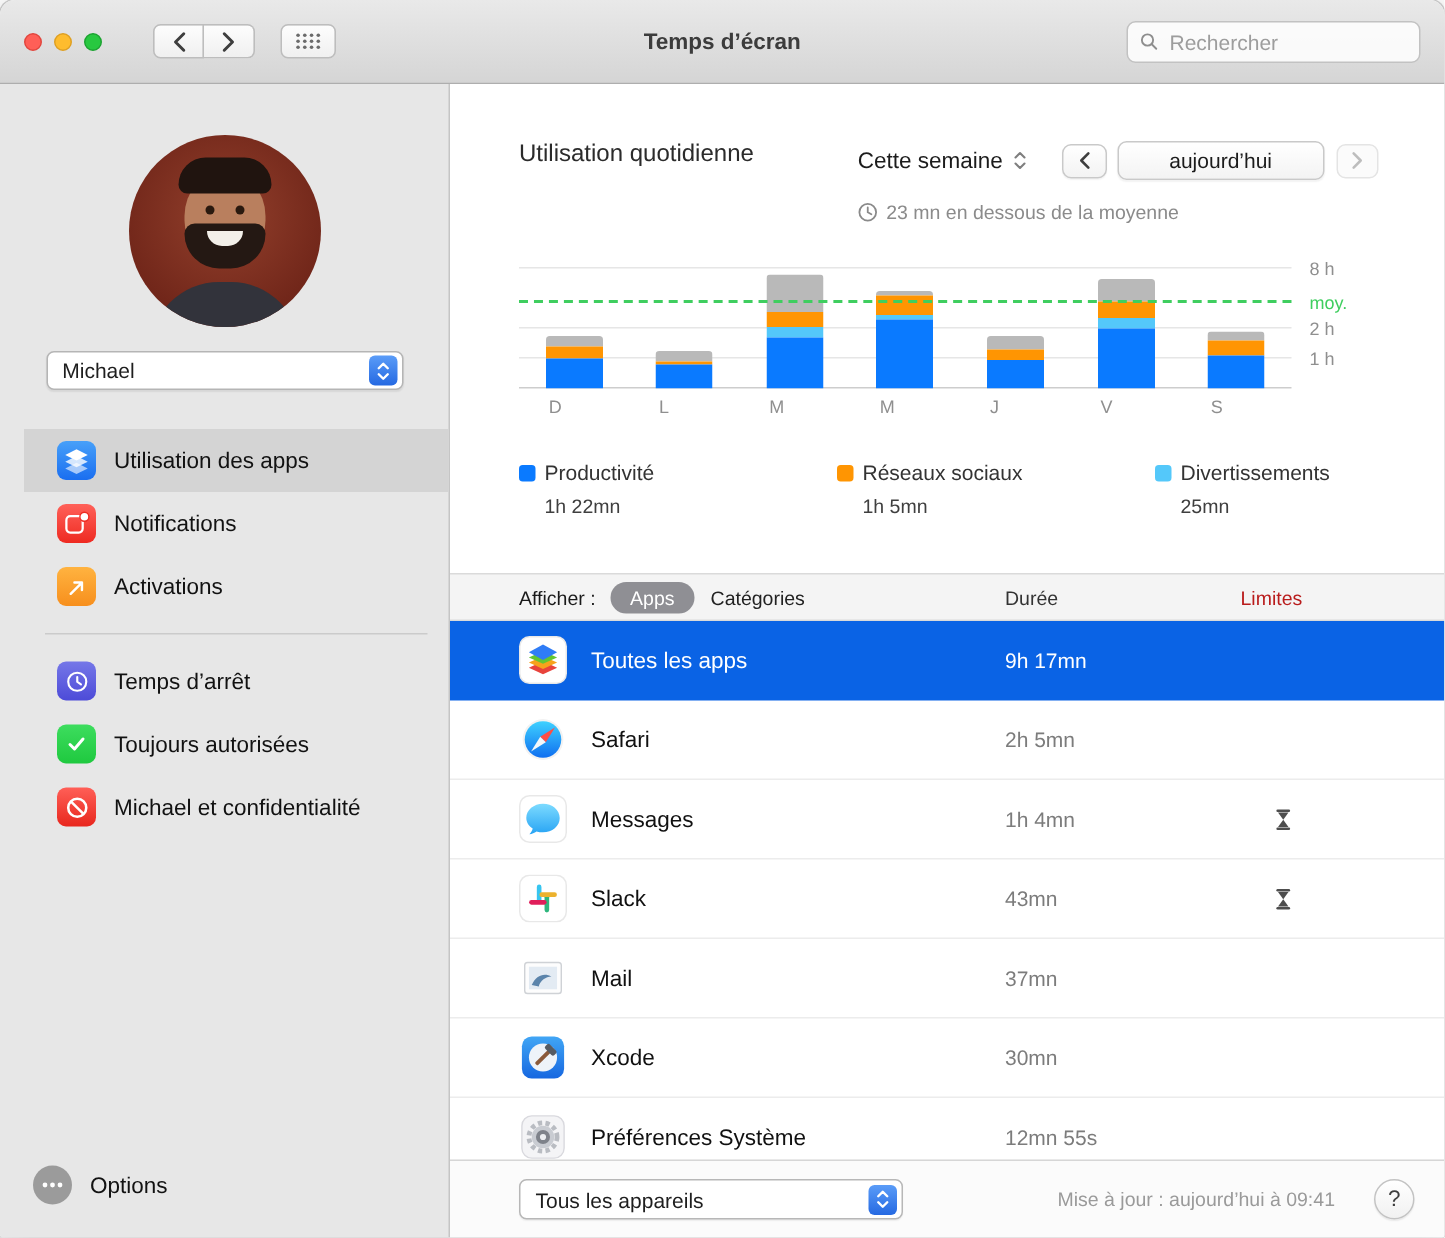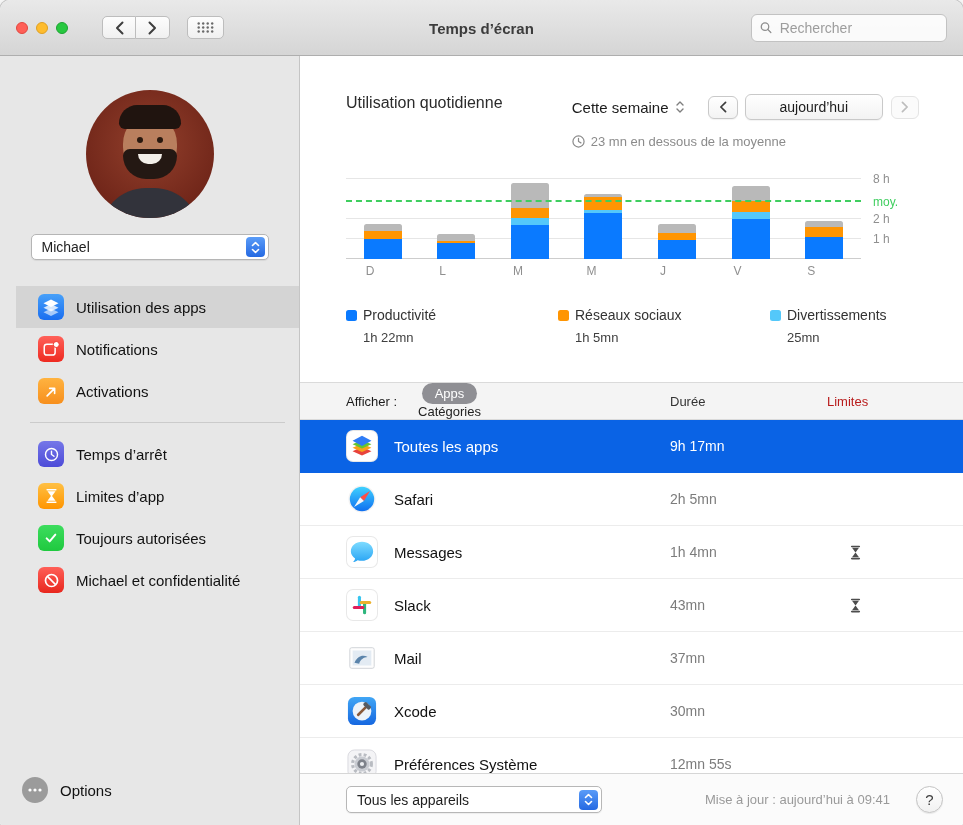--- a/index.html
+++ b/index.html
@@ -86,21 +86,21 @@
 
   .legend{margin-top:14px;display:flex;}
   .legend-item{width:212px;}
   .legend-item:last-child{width:auto;}
   .l-top{display:flex;align-items:center;gap:6px;font-size:14px;color:#333;}
   .legend-swatch{width:11px;height:11px;border-radius:2.5px;flex:0 0 auto;}
   .l-val{margin-left:17px;margin-top:7px;font-size:13px;color:#3f3f3f;}
 
   
   .filter-bar{flex:0 0 32px;background:#f4f4f4;border-top:1px solid #dadada;border-bottom:1px solid #dadada;display:flex;align-items:center;position:relative;padding-left:46px;font-size:13px;color:#1a1a1a;}
-  .seg-ctl{display:flex;align-items:center;margin-left:10px;flex-direction:column;}
+  .seg-ctl{display:flex;align-items:center;margin-left:10px;}
   .seg-pill{background:#8f8f94;color:#fff;border-radius:11px;height:21px;display:flex;align-items:center;padding:0 13px;}
   .seg-plain{padding:0 11px;color:#222;}
   .col-dur{position:absolute;left:370px;color:#333;}
   .col-lim{position:absolute;left:527px;color:#b91c1c;}
 
   
   .table{flex:1;overflow:hidden;}
   .trow{height:53px;display:flex;align-items:center;padding-left:46px;position:relative;border-bottom:1px solid #ececec;}
   .trow.selected{border-bottom-color:transparent;}
   .appicon{width:32px;height:32px;margin-right:16px;flex:0 0 auto;border-radius:7px;display:flex;align-items:center;justify-content:center;overflow:hidden;}
@@ -222,31 +222,20 @@
         <div class="nav-item">
           <span class="nav-icon ni-down">
             <svg width="17" height="17" viewBox="0 0 24 24">
                 <circle cx="12" cy="12" r="8.5" fill="none" stroke="#fff" stroke-width="2"></circle>
                 <path d="M12 7.5 V12 l3.5 2.5" fill="none" stroke="#fff" stroke-width="2" stroke-linecap="round"></path>
               </svg>
           </span>
           <span>Temps d’arrêt</span>
         </div>
         <div class="nav-item">
-          <span class="nav-icon ni-limits">
-            <svg width="15" height="16" viewBox="0 0 20 22">
-                <rect x="3" y="1.5" width="14" height="2" rx="1" fill="#fff"></rect>
-                <rect x="3" y="18.5" width="14" height="2" rx="1" fill="#fff"></rect>
-                <path d="M4.5 4.5 h11 L10 12 z" fill="#fff"></path>
-                <path d="M4.5 17.5 h11 L10 10 z" fill="#fff"></path>
-              </svg>
-          </span>
-          <span>Limites d’app</span>
-        </div>
-        <div class="nav-item">
           <span class="nav-icon ni-allowed">
             <svg width="16" height="16" viewBox="0 0 24 24">
                 <path d="M5.5 12.5 l4.5 4.5 L18.5 7" fill="none" stroke="#fff" stroke-width="3" stroke-linecap="round" stroke-linejoin="round"></path>
               </svg>
           </span>
           <span>Toujours autorisées</span>
         </div>
         <div class="nav-item">
           <span class="nav-icon ni-privacy">
             <svg width="17" height="17" viewBox="0 0 24 24">

